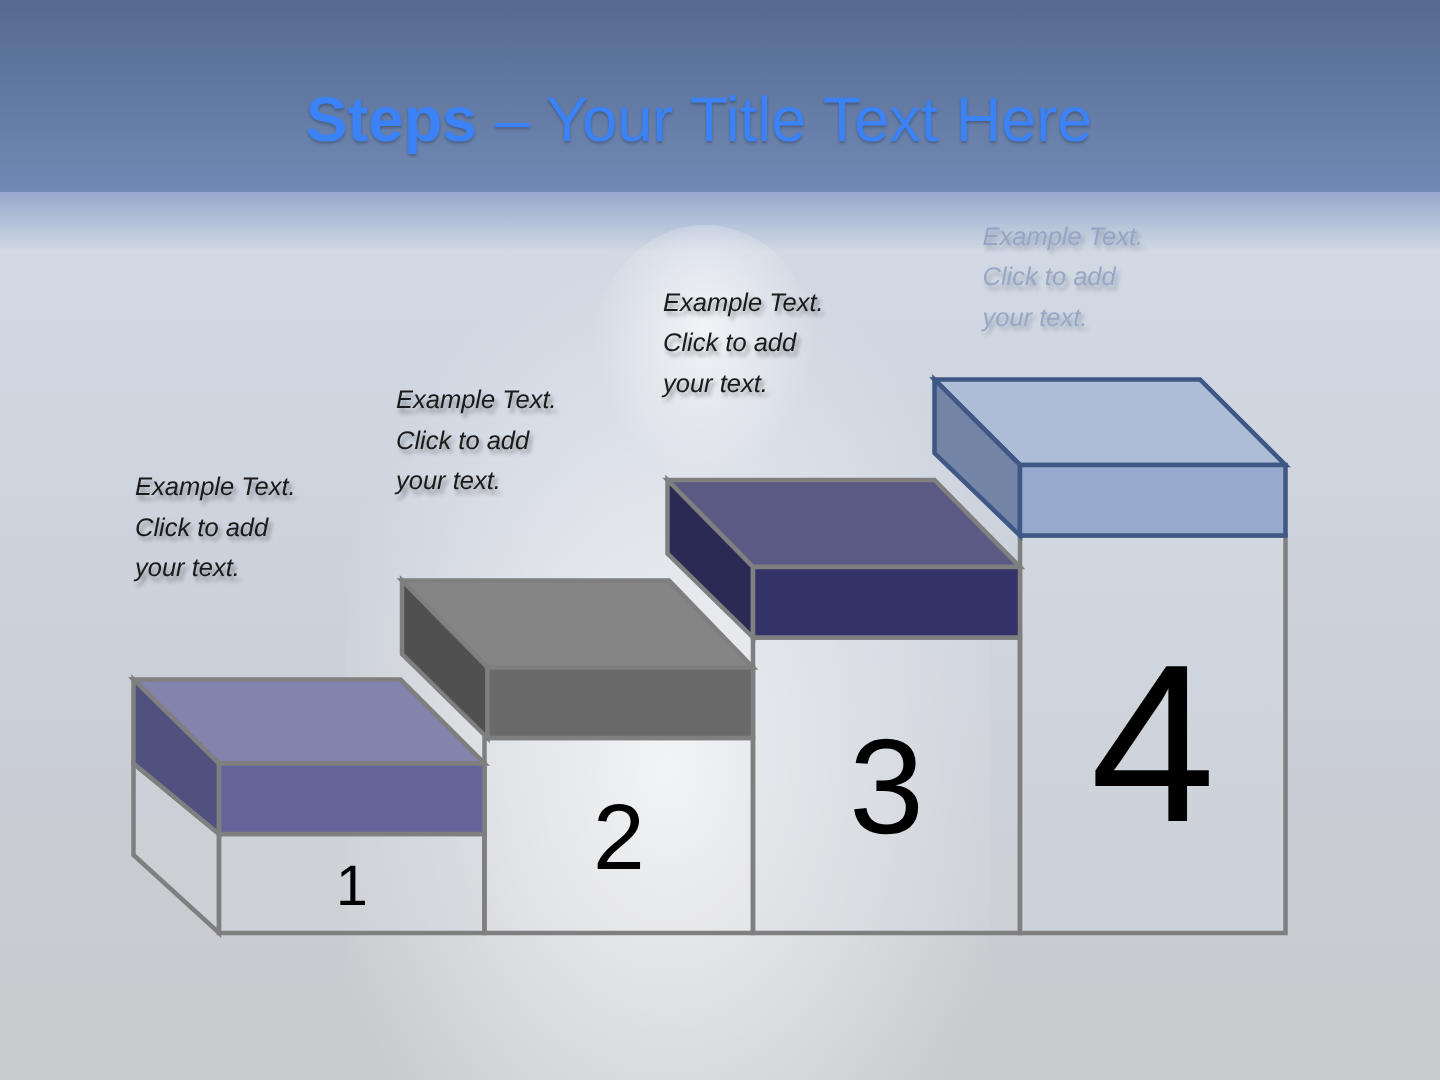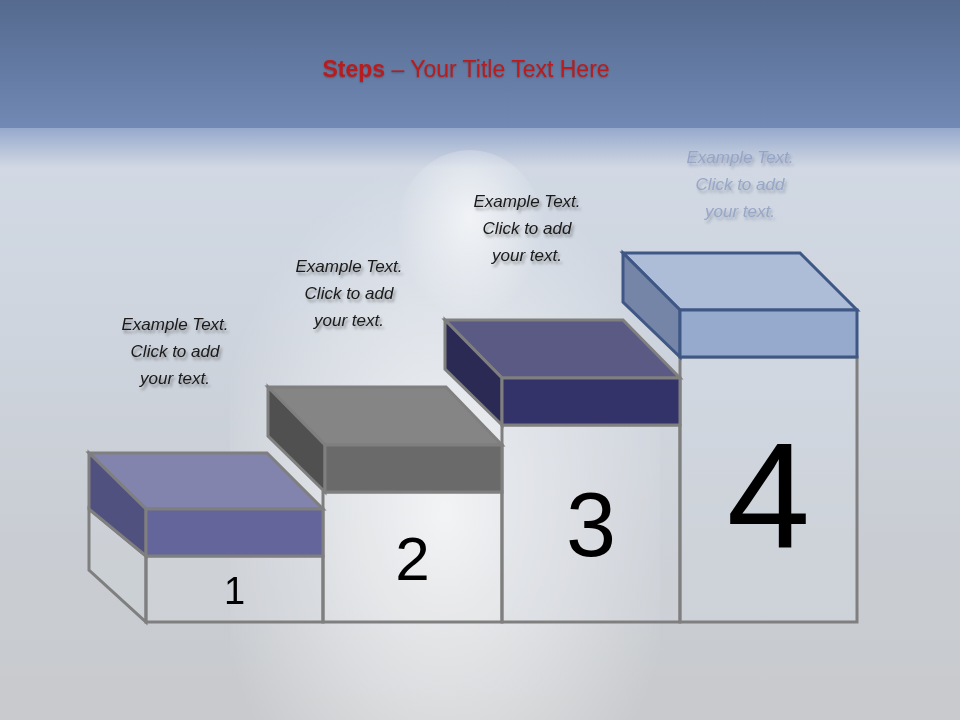--- a/index.html
+++ b/index.html
@@ -20,27 +20,27 @@
     position: absolute; left: 230px; top: 130px; width: 430px; height: 590px;
     background: radial-gradient(ellipse 55% 60% at 50% 65%, rgba(255,255,255,0.75) 0%, rgba(255,255,255,0.35) 55%, rgba(255,255,255,0) 100%);
   }
   .bg-bulb {
     position: absolute; left: 395px; top: 150px; width: 150px; height: 170px;
     border-radius: 50% 50% 40% 40%;
     background: radial-gradient(ellipse at 50% 40%, rgba(255,255,255,0.65), rgba(255,255,255,0) 70%);
   }
   .title {
     position: absolute; left: 0; top: 56px; width: 932px; text-align: center;
-    color: #b91c1c; font-family: "Liberation Sans", sans-serif; font-size: 23px;
+    color: #3b82f6; font-family: "Liberation Sans", sans-serif; font-size: 42px;
     text-shadow: 0 1px 2px rgba(0,0,0,0.25);
   }
   .title .bold { font-weight: bold; }
   svg.steps { position: absolute; left: 0; top: 0; }
   .caption {
-    position: absolute; width: 170px; text-align: center;
+    position: absolute; width: 170px; text-align: left;
     font-family: "Liberation Sans", sans-serif; font-style: italic;
     font-size: 17px; line-height: 27px; color: #1a1a1a;
     text-shadow: 2px 3px 3px rgba(0,0,0,0.35);
   }
   .caption.faded {
     color: #8f9fc2; text-shadow: 2px 3px 3px rgba(80,90,120,0.45);
     opacity: 0.85;
   }
   .step-num {
     position: absolute; text-align: center; color: #000;

